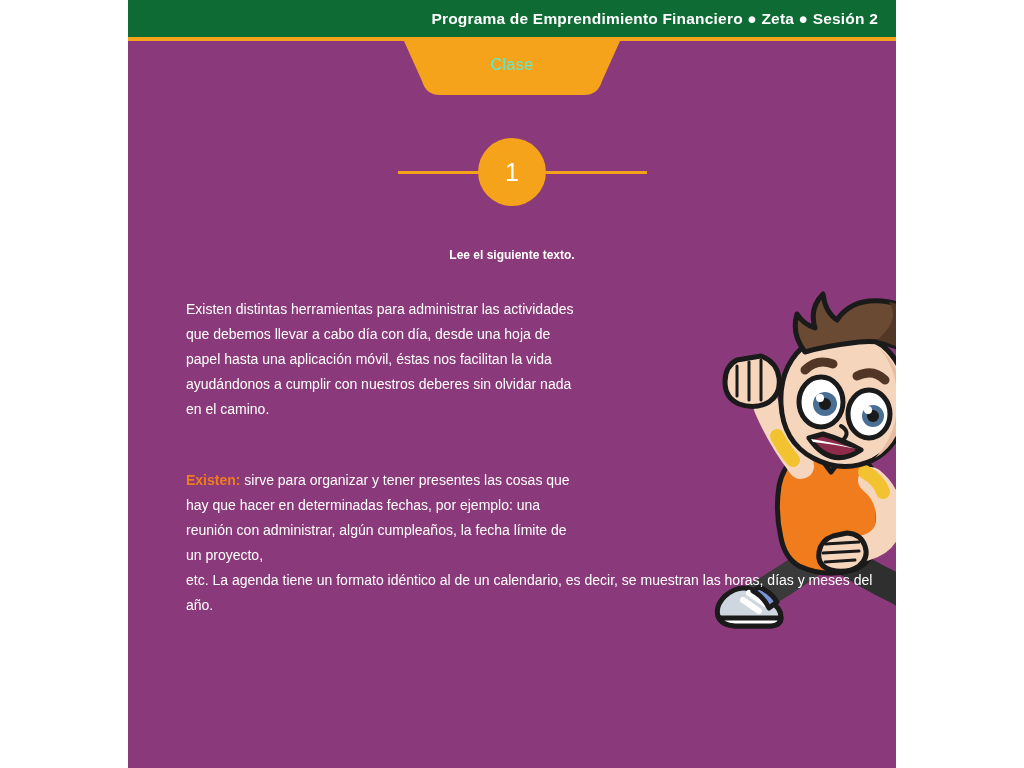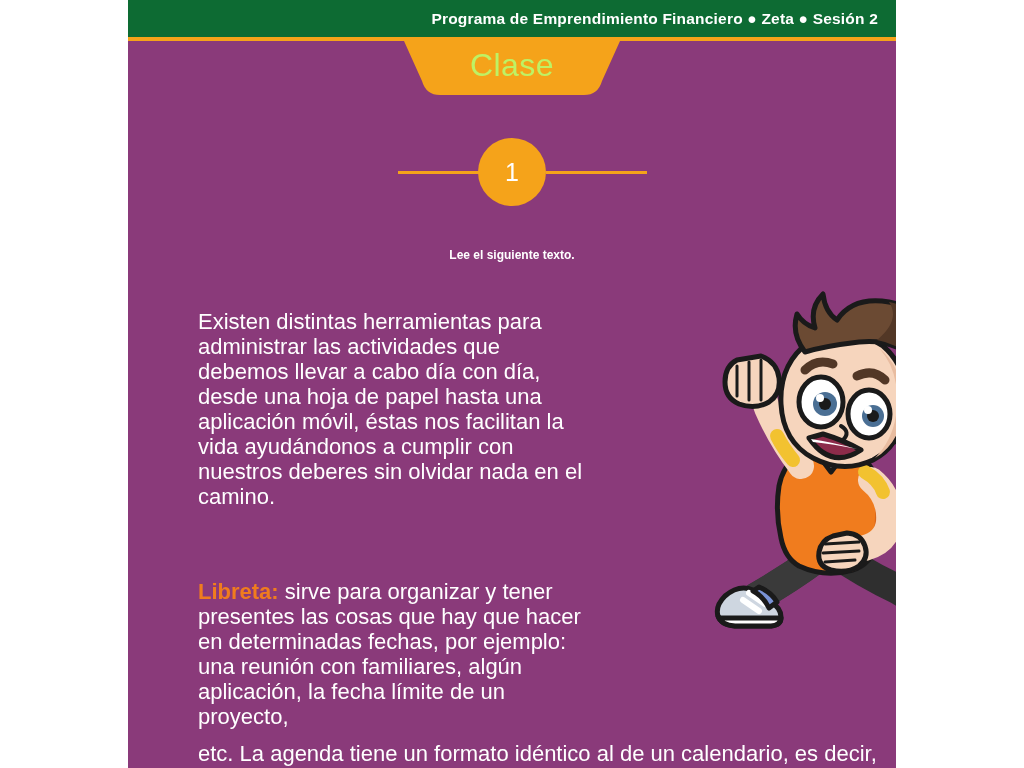--- a/index.html
+++ b/index.html
@@ -82,22 +82,22 @@
     display: block;
   }
   .clase-label {
     position: absolute;
     left: 0;
     top: 0;
     width: 216px;
     height: 48px;
     line-height: 48px;
     text-align: center;
-    color: #bef264;
-    font-size: 32px;
+    color: #5eead4;
+    font-size: 16px;
     font-weight: normal;
     letter-spacing: 0.4px;
   }
 
   
   .step-row {
     position: absolute;
     left: 0;
     top: 138px;
     width: 768px;
@@ -143,23 +143,23 @@
   
   .body-text {
     position: absolute;
     left: 58px;
     top: 297px;
     width: 710px;
     z-index: 3;
   }
   .para {
     color: #ffffff;
-    font-size: 22px;
+    font-size: 14px;
     line-height: 25px;
-    margin: 12px;
+    margin: 0;
   }
   .para.narrow { width: 390px; }
   .para.wide   { width: 706px; }
   .spacer { height: 23px; }
   .accent {
     color: #f07c1e;
     font-weight: bold;
   }
 
   
@@ -303,21 +303,21 @@
 
     <div class="body-text">
 
       <p class="para narrow">Existen distintas herramientas para administrar las actividades que debemos llevar a cabo día con día, desde una hoja de papel hasta una aplicación móvil, éstas nos facilitan la vida ayudándonos a cumplir con nuestros deberes sin olvidar nada en el camino.</p>
 
       <div class="spacer"></div>
 
 
       <div class="spacer"></div>
 
-      <p class="para narrow"><span class="accent">Libreta:</span><span> sirve para organizar y tener presentes las cosas que hay que hacer en determinadas fechas, por ejemplo: una reunión con familiares, algún aplicación, la fecha límite de un proyecto,</span></p>
+      <p class="para narrow"><span class="accent">Existen:</span><span> sirve para organizar y tener presentes las cosas que hay que hacer en determinadas fechas, por ejemplo: una reunión con administrar, algún cumpleaños, la fecha límite de un proyecto,</span></p>
 
       <p class="para wide">etc. La agenda tiene un formato idéntico al de un calendario, es decir, se muestran las horas, días y meses del año.</p>
 
       <div class="spacer"></div>
 
 
     </div>
 
   </div>
 </div>

